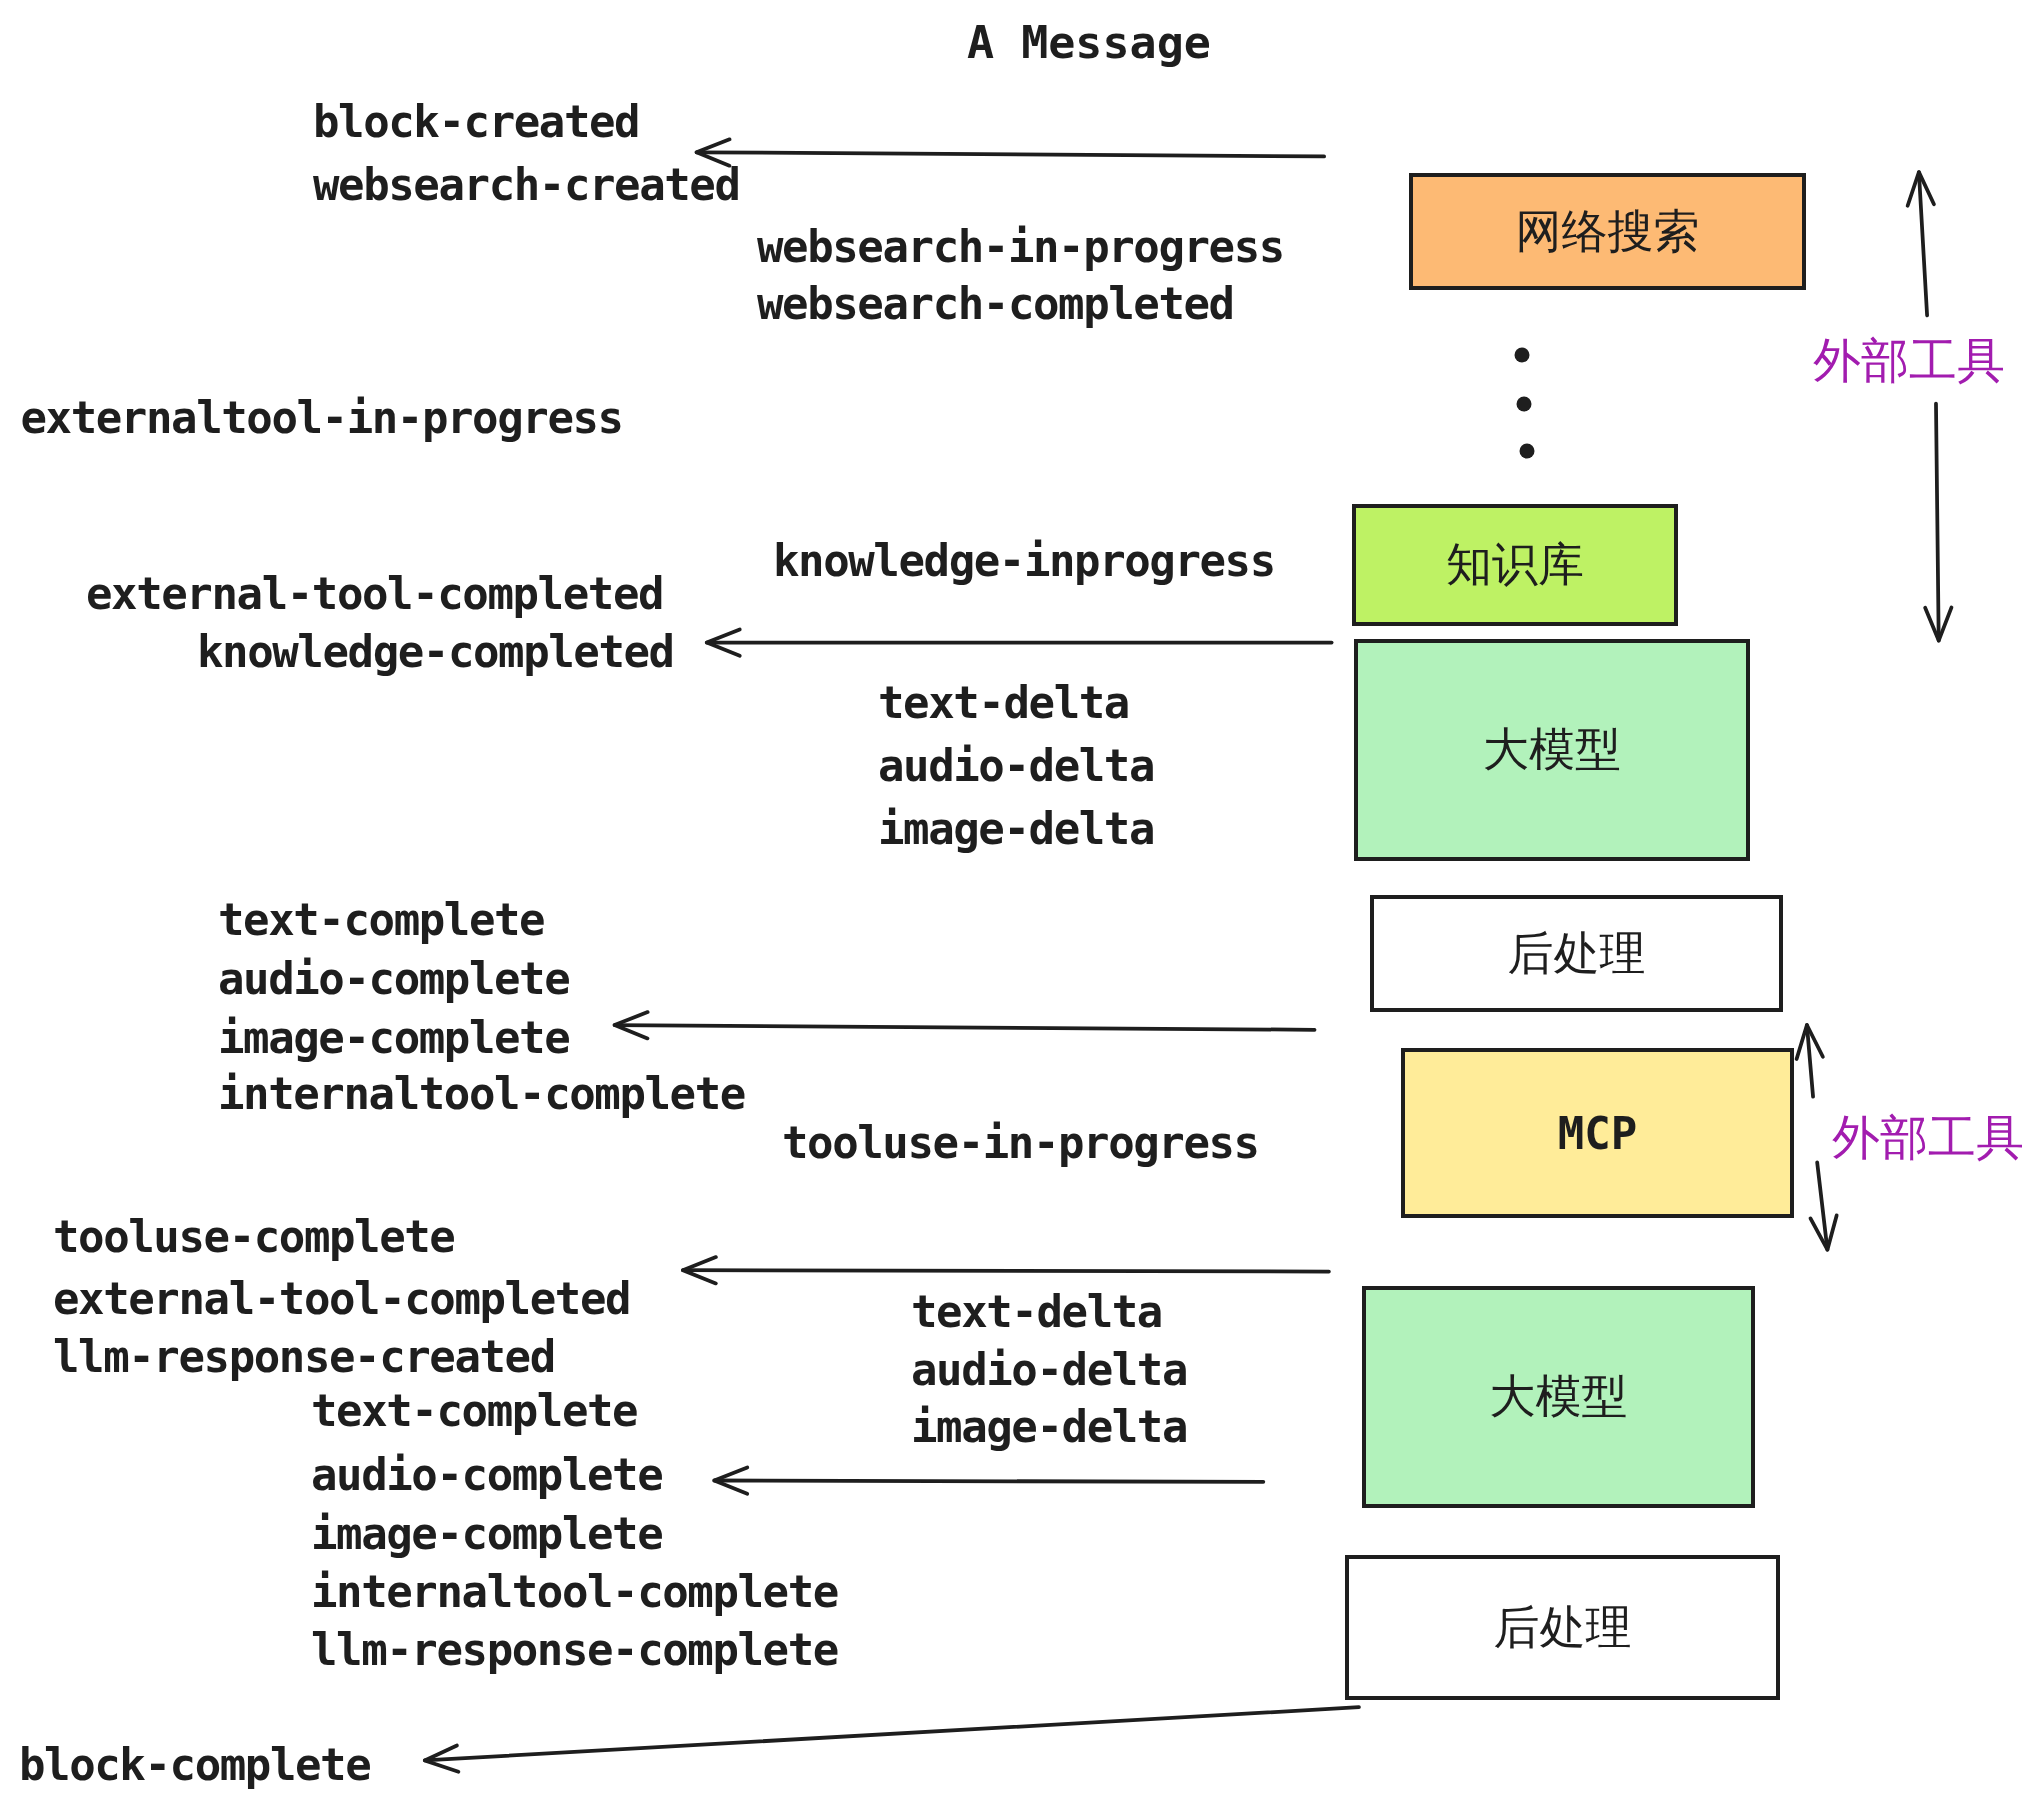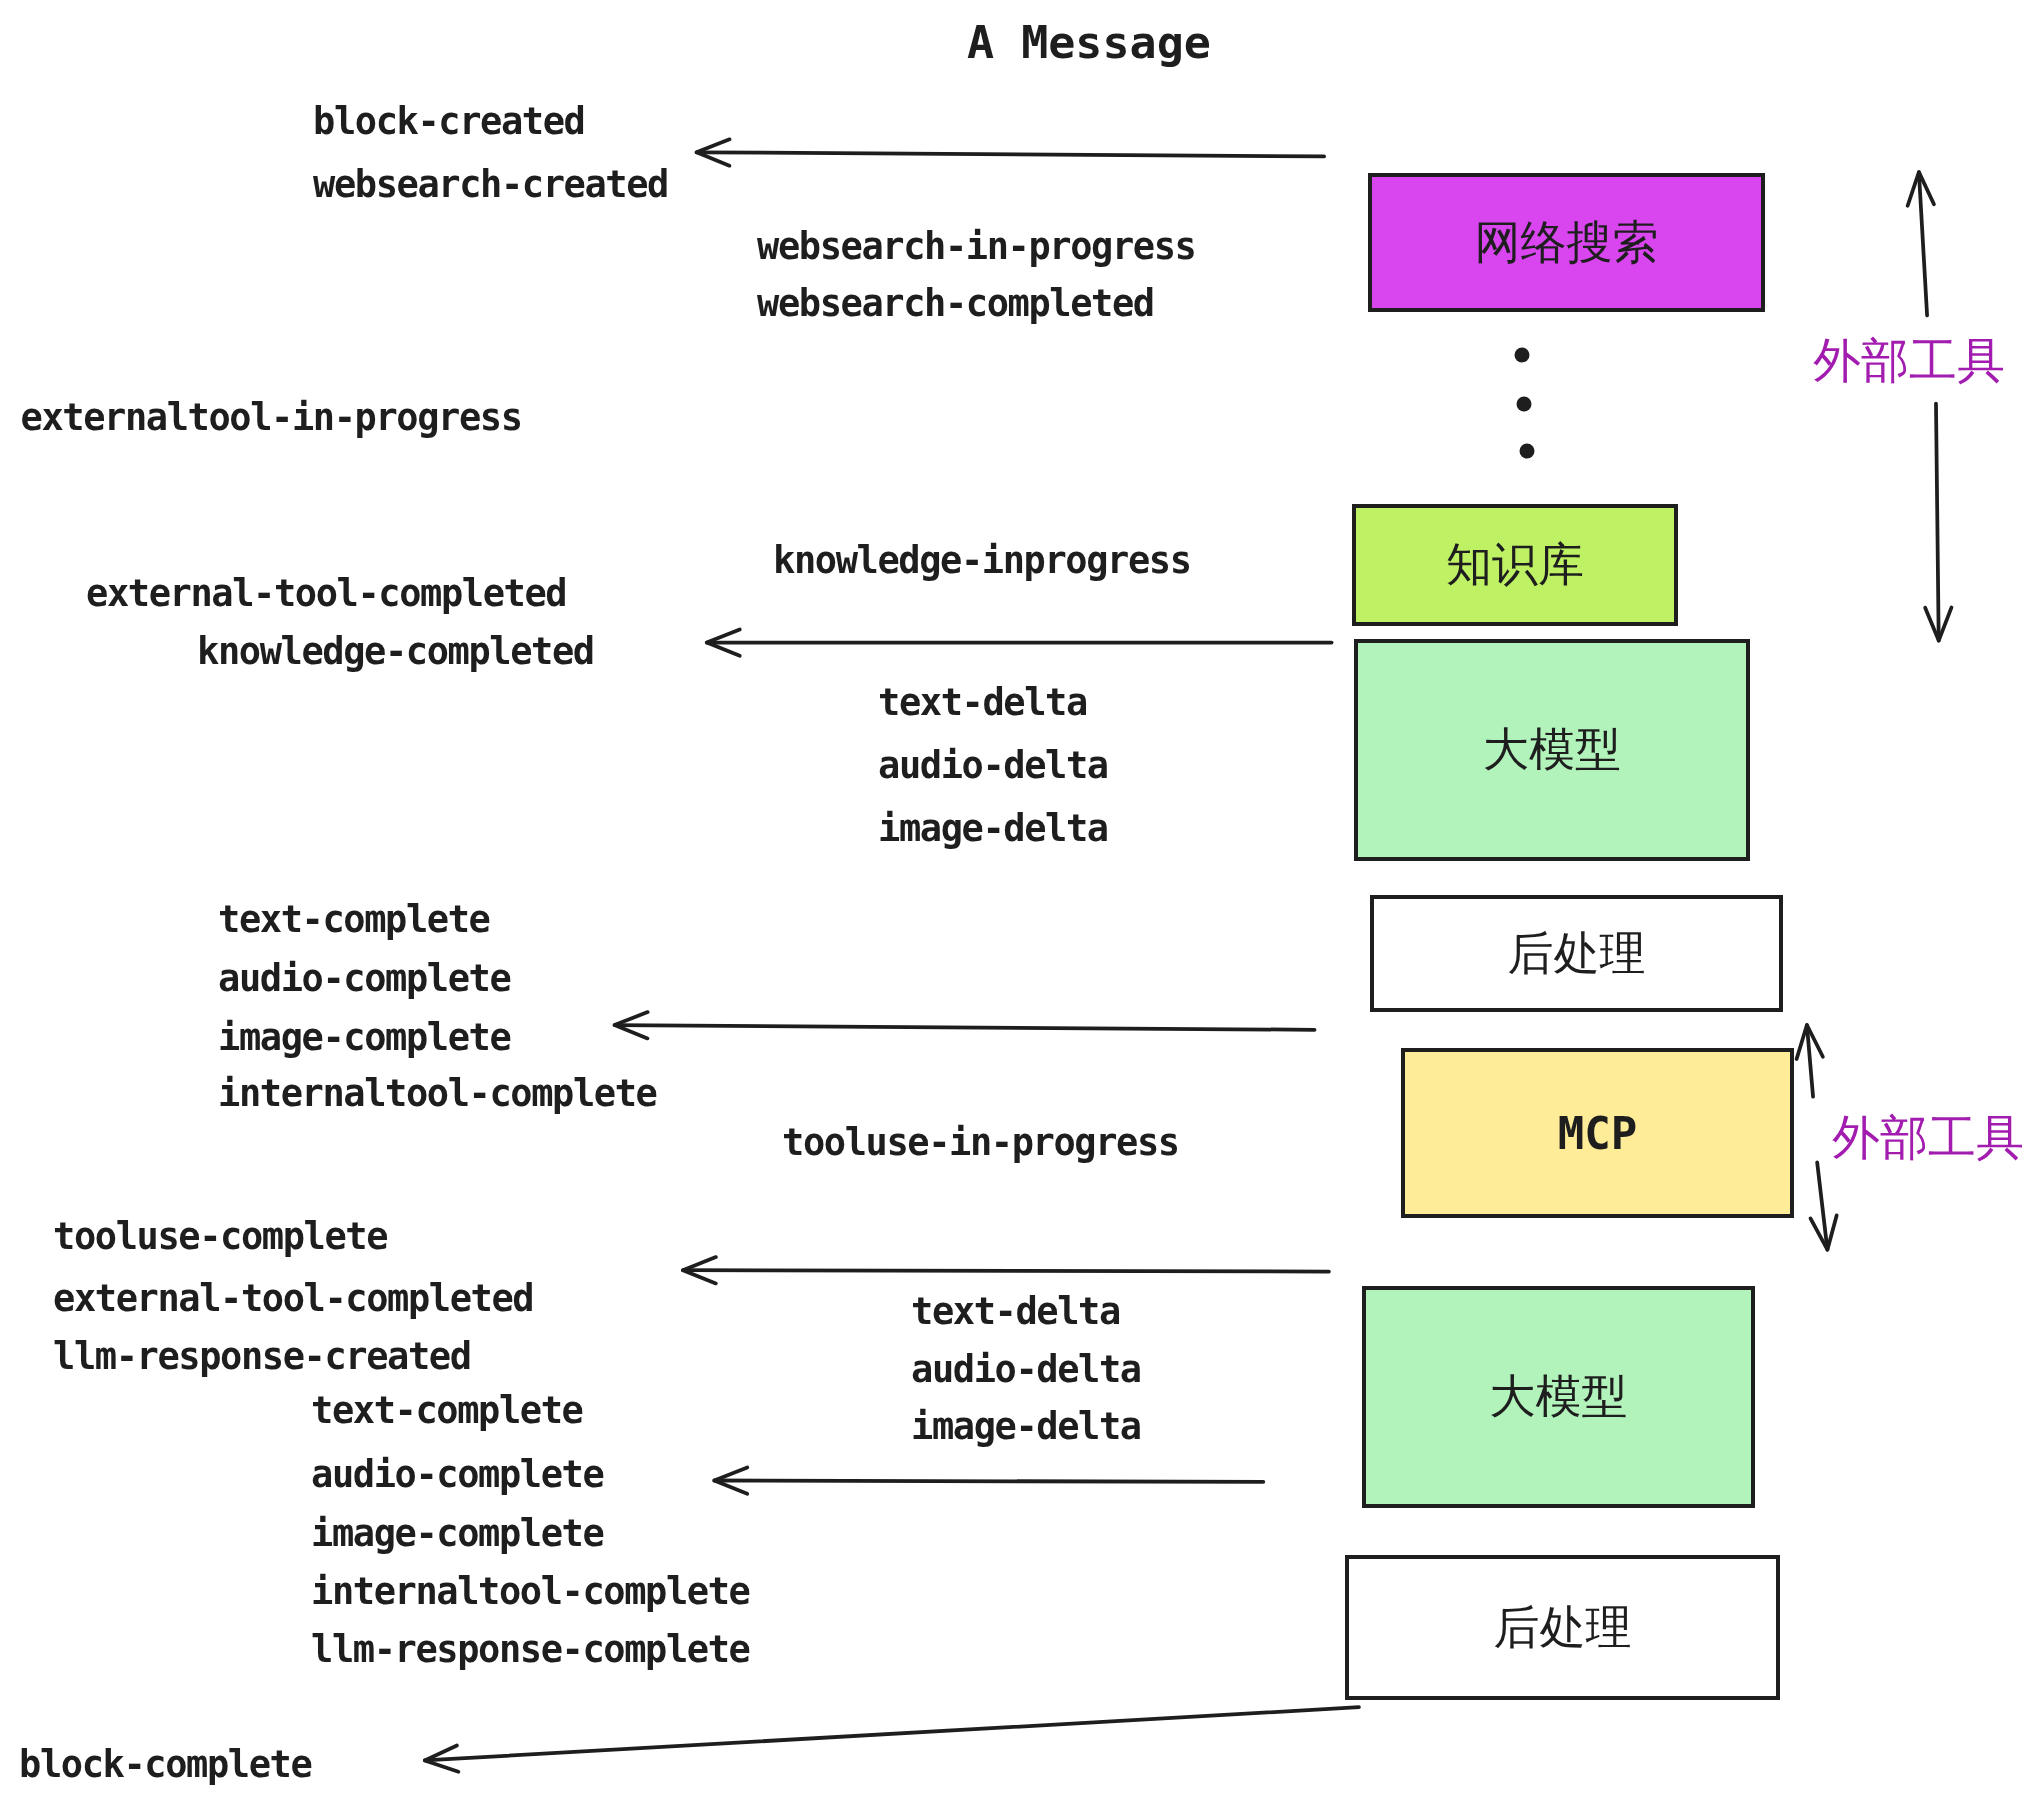--- a/index.html
+++ b/index.html
@@ -1,21 +1,21 @@
 <!DOCTYPE html>
 <html style="font-size:11px"><head>
 <meta charset="utf-8">
 <style>
   html,body{margin:0;padding:0;background:#ffffff;}
   #canvas{position:relative;width:2035px;height:1796px;background:#ffffff;overflow:hidden;}
   #arrow-layer{position:absolute;left:0;top:0;width:2035px;height:1796px;}
   .title{position:absolute;transform:translateY(-50%);font-family:"DejaVu Sans Mono",monospace;
          font-weight:bold;font-size:45px;color:#1e1e1e;white-space:nowrap;}
   .label{position:absolute;transform:translateY(-50%);font-family:"DejaVu Sans Mono",monospace;
-         font-weight:bold;font-size:37px;color:#1e1e1e;white-space:nowrap;letter-spacing:-1.4px;}
+         font-weight:bold;font-size:44px;color:#1e1e1e;white-space:nowrap;letter-spacing:-1.4px;}
   .box{position:absolute;box-sizing:border-box;border:4.8px solid #1e1e1e;display:flex;
        align-items:center;justify-content:center;font-family:"Liberation Sans",sans-serif;
        font-size:46px;color:#1e1e1e;white-space:nowrap;}
   .box.mono{font-family:"DejaVu Sans Mono",monospace;font-weight:bold;font-size:44px;margin-left:43px;}
   .side-label{position:absolute;transform:translateY(-50%);font-family:"Liberation Sans",sans-serif;
        font-size:48px;color:#a21caf;white-space:nowrap;}
   .dot{position:absolute;width:15px;height:15px;border-radius:50%;background:#1e1e1e;
        transform:translate(-50%,-50%);}
 </style>
 </head>
@@ -89,21 +89,21 @@
       <div class="label" style="left: 911px; top: 1369px;">audio-delta</div>
       <div class="label" style="left: 911px; top: 1426px;">image-delta</div>
       <div class="label" style="left: 311px; top: 1410px;">text-complete</div>
       <div class="label" style="left: 311px; top: 1474px;">audio-complete</div>
       <div class="label" style="left: 311px; top: 1533px;">image-complete</div>
       <div class="label" style="left: 311px; top: 1591px;">internaltool-complete</div>
       <div class="label" style="left: 311px; top: 1649px;">llm-response-complete</div>
       <div class="label" style="left: 19px; top: 1764px; text-align: center;">block-complete</div>
     </div>
   <div id="boxes">
-      <div class="box" style="left: 1368px; top: 173px; width: 397px; height: 139px; background: #d946ef;">网络搜索</div>
+      <div class="box" style="left: 1409px; top: 173px; width: 397px; height: 117px; background: #fdba74;">网络搜索</div>
       <div class="box" style="left: 1352px; top: 504px; width: 326px; height: 122px; background: #bef264;">知识库</div>
       <div class="box" style="left: 1354px; top: 639px; width: 396px; height: 222px; background: rgb(178, 242, 187);">大模型</div>
       <div class="box" style="left: 1370px; top: 895px; width: 413px; height: 117px; background: rgb(255, 255, 255);">后处理</div>
       <div class="box mono" style="left: 1358px; top: 1048px; width: 393px; height: 170px; background: rgb(255, 236, 153);">MCP</div>
       <div class="box" style="left: 1362px; top: 1286px; width: 393px; height: 222px; background: rgb(178, 242, 187);">大模型</div>
       <div class="box" style="left: 1345px; top: 1555px; width: 435px; height: 145px; background: rgb(255, 255, 255);">后处理</div>
     </div>
   <div id="side-labels">
       <div class="side-label" style="left: 1813px; top: 361px;">外部工具</div>
       <div class="side-label" style="left: 1832px; top: 1138px;">外部工具</div>

